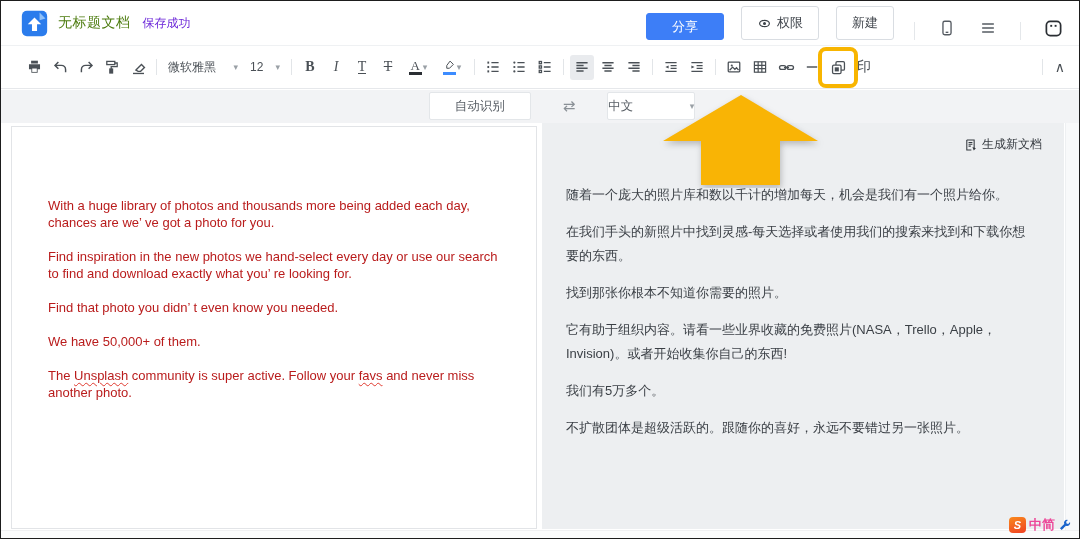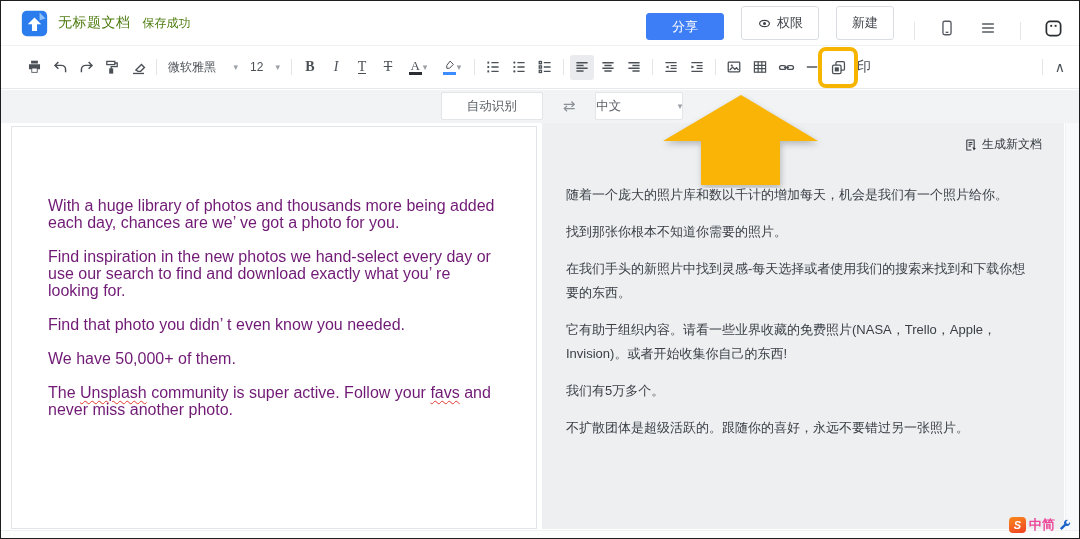--- a/index.html
+++ b/index.html
@@ -6,21 +6,21 @@
   html,body { background:#e9e9e9; }
   body { font-family:"Liberation Sans","DejaVu Sans",sans-serif; }
   .frame { position:relative; width:1080px; height:539px; background:#fff;
            border:1px solid #1d1d1d; overflow:hidden; }
 
   
   .topbar { position:absolute; top:0; left:0; right:0; height:45px; background:#fff;
             display:flex; align-items:center; padding:0 14px; border-bottom:1px solid #EFF1F3;}
   .logo { width:27px; height:27px; margin:0 10px 0 6px; flex:0 0 auto; cursor:pointer;}
   .doc-title { font-size:14px; color:#4d7c0f; letter-spacing:.5px;}
-  .save-status { font-size:12px; color:#4d7c0f; margin-left:12px;text-align:right;}
+  .save-status { font-size:12px; color:#6d28d9; margin-left:12px;text-align:right;}
   .topbar-right { margin-left:auto; display:flex; align-items:flex-end; gap:17px;}
   .btn { height:27px; display:inline-flex; align-items:center; justify-content:center;
          font-size:13px; border-radius:3px; cursor:pointer; user-select:none;}
   .btn-primary { width:78px; background:#3D7EF7; color:#fff; border:1px solid #3D7EF7;}
   .btn-plain { padding:16px 15px; background:#fff; color:#41464D; border:1px solid #D9DDE2; gap:5px;}
   .top-sep { width:1px; height:18px; background:#E4E7EA; margin:0 3px;}
   .icon-btn { width:24px; height:24px; display:flex; align-items:center; justify-content:center;
               color:#565C63; cursor:pointer;}
 
   
@@ -46,31 +46,31 @@
   .stamp { font-size:14px; color:#4A5056;}
   .collapse { margin-left:auto; display:flex; align-items:center; margin-right:14px;}
   .collapse .tb-sep { margin-right:12px;}
   .chevron-up { font-size:14px; color:#4A5056; cursor:pointer;}
   .hl-ring { position:absolute; inset:-8px; border:4px solid #F8B500; border-radius:8px;
              pointer-events:none;}
 
   
   .translate-strip { position:absolute; top:89px; left:0; right:0; height:33px; background:#F2F3F5;}
   .translate-controls { position:absolute; top:2px; left:0; right:0; display:flex;
-                        justify-content:center; align-items:center; gap:20px;margin-left:44px;}
+                        justify-content:center; align-items:center; gap:32px;margin-left:44px;}
   .lang-btn { height:28px; background:#fff; border:1px solid #E3E6E9; border-radius:2px;
               font-size:12.5px; color:#595F66; display:flex; align-items:center;
               justify-content:center; cursor:pointer;}
   .lang-src { width:102px;} .lang-dst { width:88px;justify-content:space-between;}
   .swap { color:#8A9096; font-size:15px; cursor:pointer;}
 
   
   .page { position:absolute; left:10px; top:125px; width:526px; bottom:9px; background:#fff;
           border:1px solid #E2E4E7;}
-  .page-inner { padding:70px 33px 20px 36px; font-size:16px; line-height:17px; color:#701a75;}
+  .page-inner { padding:70px 33px 20px 36px; font-size:13px; line-height:17px; color:#b91c1c;}
   .page-inner p { margin-bottom:17px;}
   .misspell { text-decoration:underline; text-decoration-style:wavy; text-decoration-color:#E03A2F;
               text-decoration-thickness:1px; text-underline-offset:2px;}
   .rpanel { position:absolute; left:541px; right:15px; top:122px; bottom:9px; background:#EDEFF1;}
   .gen-row { display:flex; justify-content:flex-end; padding:13px 22px 0 0;}
   .gen-link { display:flex; align-items:center; gap:4px; font-size:12px; color:#33383E; cursor:pointer;}
   .rpanel-text { padding:30px 30px 0 24px; font-size:13px; line-height:24px; color:#3A3F45;}
   .rpanel-text p { margin-bottom:13px;}
 
   
@@ -340,22 +340,22 @@
           <path d="M4 2.8h10.5v11.5"></path>
             <path d="M4 2.8v14.4h6.5"></path>
           <path d="M6.5 6.4h5.5M6.5 9h5.5M6.5 11.6h3.2"></path>
           <path d="M12 13l5 1.8-3 3z" fill="#33383E" stroke="none"></path>
         </svg>
         <span>生成新文档</span>
       </div>
     </div>
     <div class="rpanel-text">
         <p>随着一个庞大的照片库和数以千计的增加每天，机会是我们有一个照片给你。</p>
+        <p>在我们手头的新照片中找到灵感-每天选择或者使用我们的搜索来找到和下载你想要的东西。</p>
         <p>找到那张你根本不知道你需要的照片。</p>
-        <p>在我们手头的新照片中找到灵感-每天选择或者使用我们的搜索来找到和下载你想要的东西。</p>
         <p>它有助于组织内容。请看一些业界收藏的免费照片(NASA，Trello，Apple，Invision)。或者开始收集你自己的东西!</p>
         <p>我们有5万多个。</p>
         <p>不扩散团体是超级活跃的。跟随你的喜好，永远不要错过另一张照片。</p>
       </div>
   </div>
 
   <div class="v-scroll"></div>
   <div class="h-scroll"></div>
 
   <svg class="arrow-overlay" viewBox="0 0 172 94">

